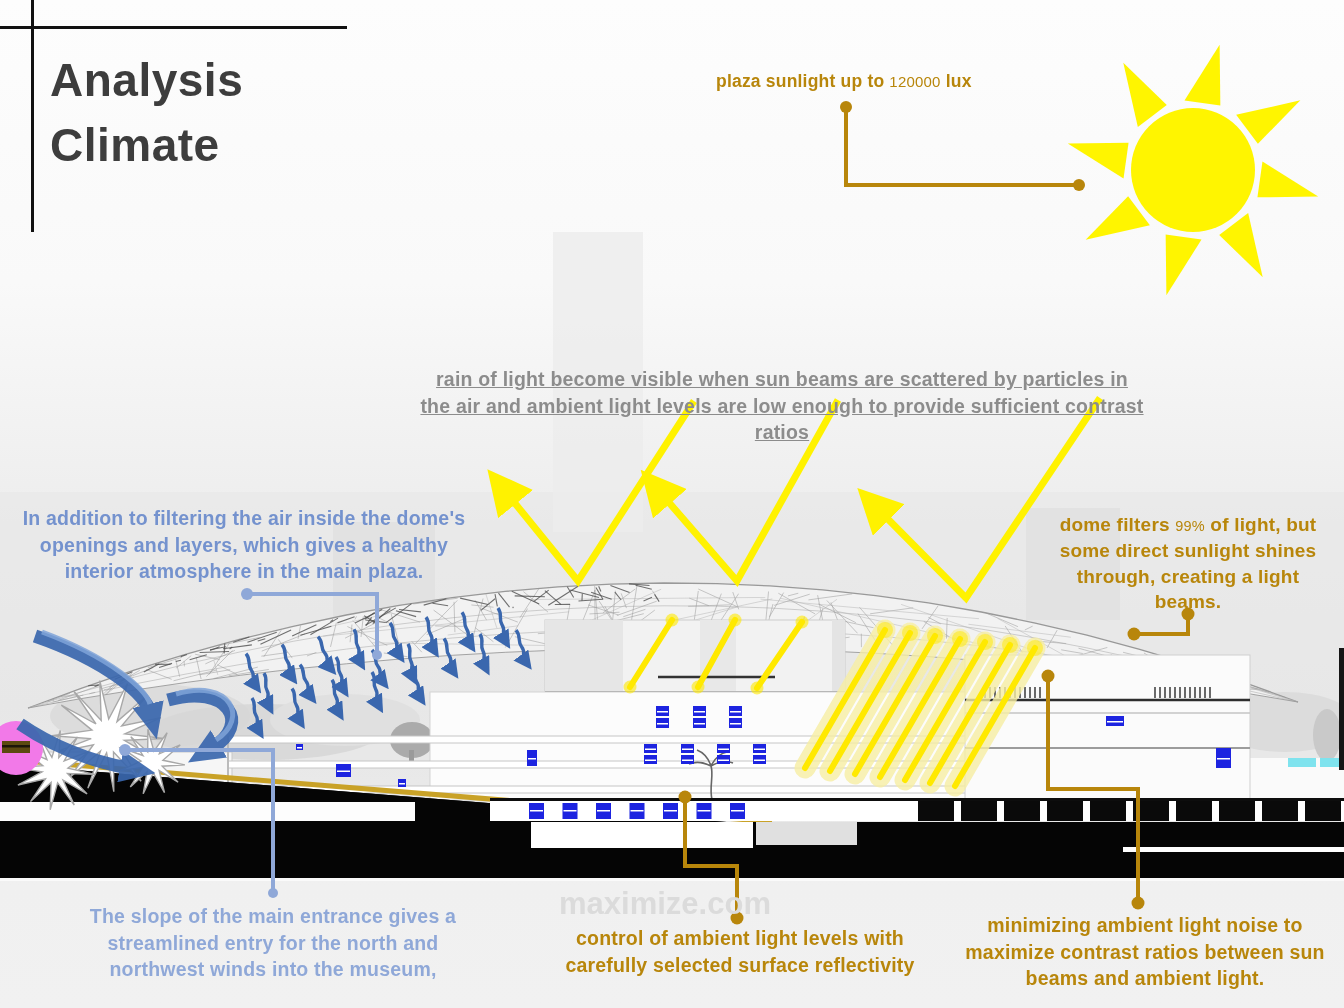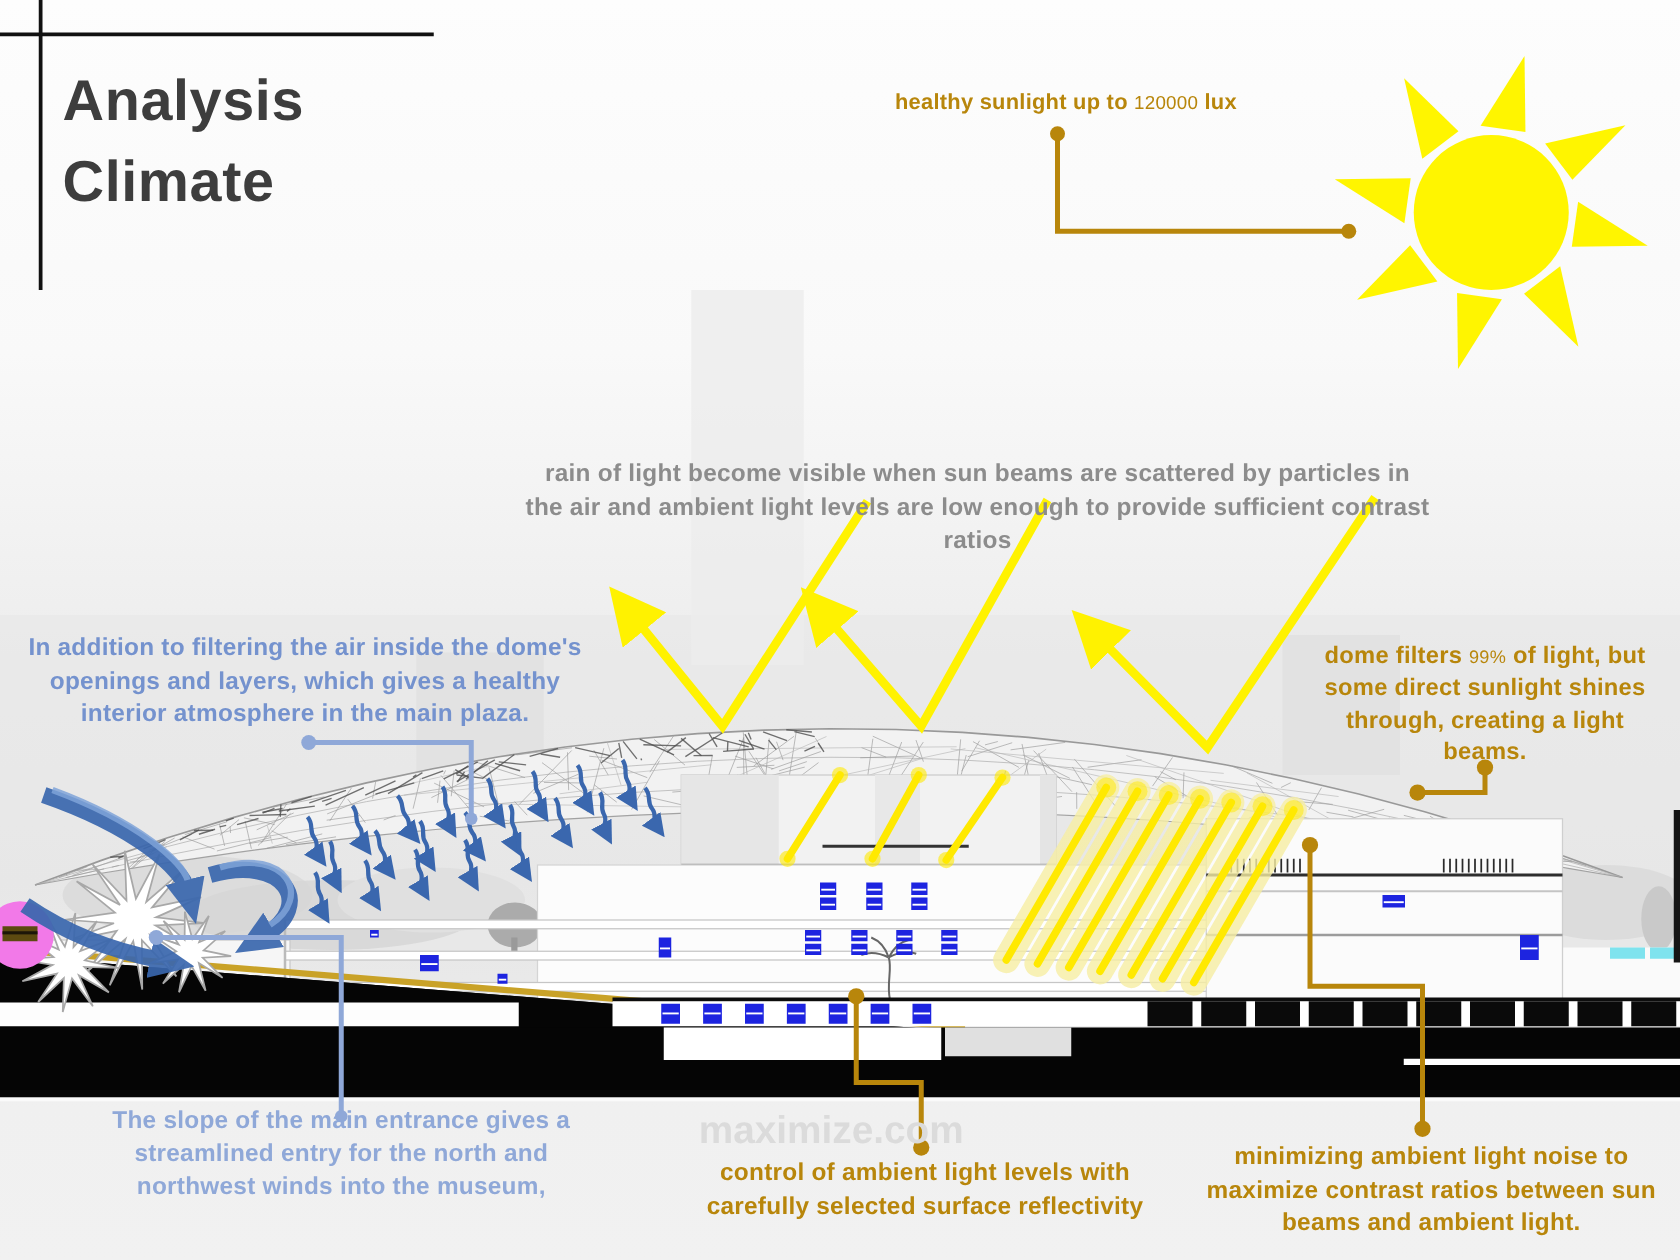--- a/index.html
+++ b/index.html
@@ -7,40 +7,40 @@
   .stage{
     position:relative; width:1344px; height:1008px; overflow:hidden;
     background:linear-gradient(180deg,#fdfdfd 0%,#f9f9f9 28%,#ededed 52%,#e9e9e9 70%,#f0f0f0 88%,#f1f1f1 100%);
     font-family:"Liberation Sans", sans-serif;
   }
   #scene{ position:absolute; left:0; top:0; z-index:1; }
   .ann{ position:absolute; font-weight:bold; text-align:center; line-height:1.36; letter-spacing:.2px; z-index:3; }
   .gold{ color:var(--gold); }
   .bluetext{ color:var(--blue-text); }
   .lightblue{ color:var(--light-blue); }
-  .graytext{ color:var(--gray-text); }
+  .graytext{ color:var(--gray-text);text-decoration:underline; }
   .title{
     position:absolute; left:50px; top:48px; z-index:3;
     font-size:46px; font-weight:bold; color:var(--title-gray); line-height:1.42; letter-spacing:.5px;
   }
   .hline{ position:absolute; left:0; top:26px; width:347px; height:3px; background:#111; z-index:3; }
   .vline{ position:absolute; left:31px; top:0; width:3px; height:232px; background:#111; z-index:3; }
   .watermark{
     position:absolute; left:500px; top:902px; width:330px; z-index:2;
     color:var(--watermark-gray); text-align:center; font-weight:bold;
   }
   .watermark .ar{ font-size:62px; line-height:1.0; }
   .watermark .en{ font-size:31px; line-height:1.0; margin-top:-14px; }
   .sun-label{ left:716px; top:70px; width:320px; text-align:left; font-size:17.5px; }
   .sun-label .val{ font-weight:normal; font-size:15px; }
   .rain{ left:420px; top:366px; width:724px; font-size:19.5px; }
   .airfilter{ left:8px; top:505px; width:472px; font-size:19.5px; }
   .domefilter{ left:1042px; top:512px; width:292px; font-size:19px; }
   .domefilter .val{ font-weight:normal; font-size:14.5px; }
-  .slope{ left:60px; top:883px; width:426px; font-size:19.5px; }
+  .slope{ left:60px; top:903px; width:426px; font-size:19.5px; }
   .control{ left:548px; top:925px; width:384px; font-size:19.5px; }
   .minimize{ left:962px; top:912px; width:366px; font-size:19.5px; }
 
   
   .ybeam{ stroke:var(--yellow); stroke-width:7; fill:none; }
   .ibeam{ stroke:var(--beam-yellow); stroke-width:6; fill:none; stroke-linecap:round; }
   .ibeam-glow{ stroke:#f6eda2; stroke-width:21; fill:none; stroke-linecap:round; opacity:.8; }
   .gdot{ fill:var(--gold); }
   .gline{ stroke:var(--gold); stroke-width:4; fill:none; }
   .bdot{ fill:var(--light-blue); }
@@ -649,21 +649,21 @@
       <circle class="bdot" cx="247" cy="594" r="6"></circle>
       <circle class="bdot" cx="377" cy="655" r="5"></circle>
 
       <polyline class="bline" points="125,750 273,750 273,893"></polyline>
       <circle class="bdot" cx="125" cy="750" r="6"></circle>
       <circle class="bdot" cx="273" cy="893" r="5"></circle>
     </g>
   </svg>
 
   <div class="ann gold sun-label">
-    <span>healthy sunlight up to </span><span class="val">120000</span><span> lux</span>
+    <span>plaza sunlight up to </span><span class="val">120000</span><span> lux</span>
   </div>
 
   <div class="ann graytext rain">rain of light become visible when sun beams are scattered by particles in the air and ambient light levels are low enough to provide sufficient contrast ratios</div>
 
   <div class="ann bluetext airfilter">In addition to filtering the air inside the dome's openings and layers, which gives a healthy interior atmosphere in the main plaza.</div>
 
   <div class="ann gold domefilter">
     <span>dome filters </span><span class="val">99%</span><span> of light, but some direct sunlight shines through, creating a light beams.</span>
   </div>
 

